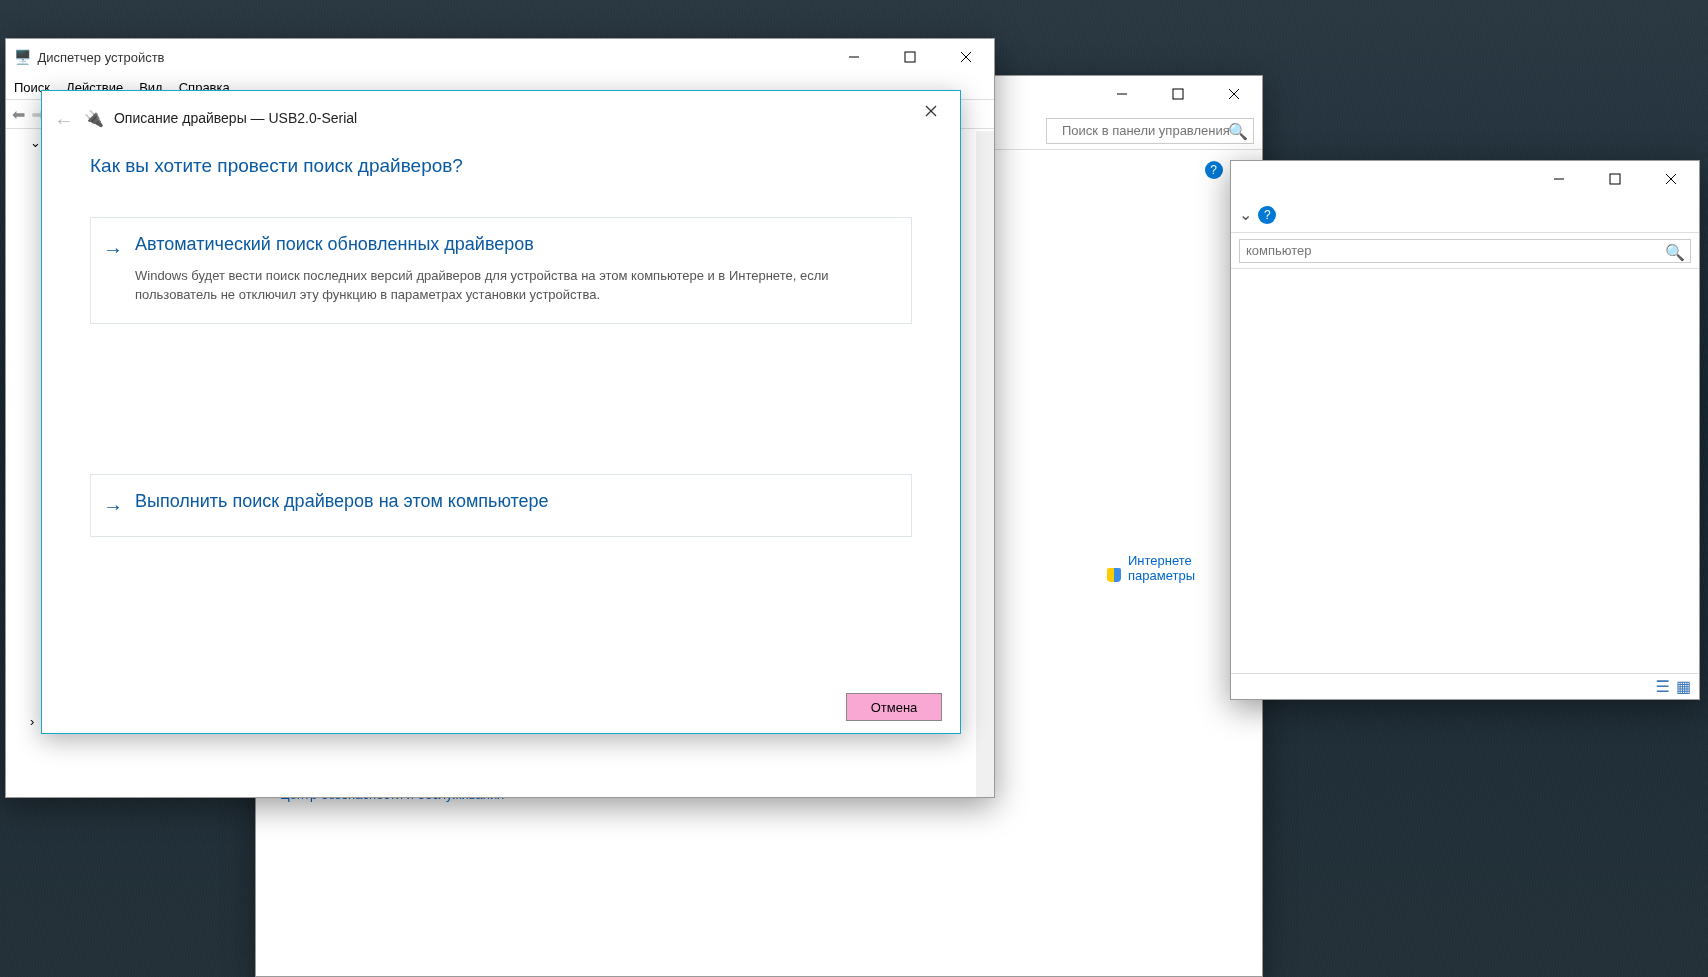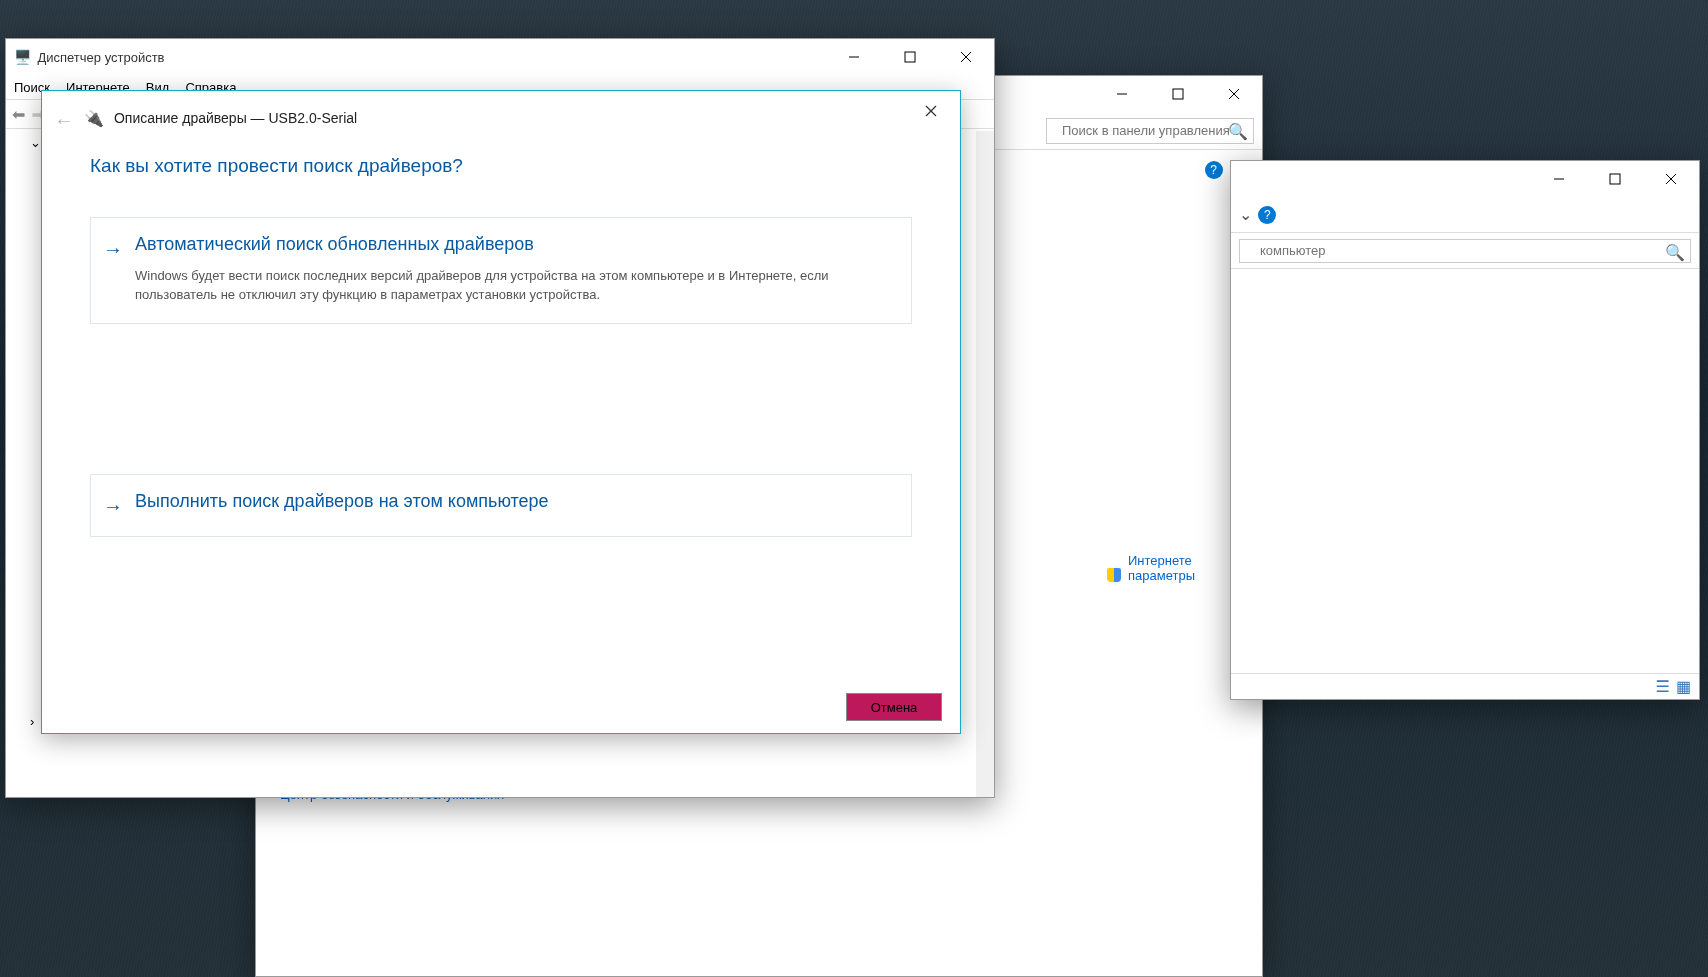--- a/index.html
+++ b/index.html
@@ -35,38 +35,38 @@
   .sysprops .win10-brand { font-size: 52px; font-weight: 300; color: #3273c7; margin: 8px 0 30px 0; }
   .sysprops .row { display: flex; margin: 6px 0; }
   .sysprops .row .k { width: 180px; color: #333; }
   .sysprops .row .v { flex: 1; color: #333; }
   .sysprops .link { color: #0066cc; cursor: pointer; }
   .sysprops .heading { color: #13558c; font-size: 19px; margin-bottom: 10px; }
 
   
   .explorer { left: 1230px; top: 160px; width: 470px; height: 540px; }
   .explorer .addr-row { height: 36px; border-bottom: 1px solid #ddd; display: flex; align-items: center; padding: 0 8px; gap: 6px; }
-  .explorer .addr-row input { flex: 1; height: 24px; border: 1px solid #ccc; padding: 0 26px 0 20px; font-size: 13px; }
+  .explorer .addr-row input { flex: 1; height: 24px; border: 1px solid #ccc; padding: 0 26px 0 6px; font-size: 13px; }
   .explorer .status { position: absolute; bottom: 0; left: 0; right: 0; height: 26px; border-top: 1px solid #ddd; display: flex; align-items: center; justify-content: flex-end; gap: 6px; padding: 0 8px; }
 
   
   .wizard { position: absolute; left: 41px; top: 90px; width: 920px; height: 644px; background: #fff; border: 1px solid #1aa6c8; box-shadow: 0 6px 24px rgba(0,0,0,0.3); }
   .wizard .whead { height: 54px; display: flex; align-items: center; padding: 0 12px; gap: 10px; }
   .wizard .whead .back-arrow { color: #b8b8b8; font-size: 20px; cursor: default; }
   .wizard .whead .wtitle { font-size: 14px; color: #222; }
   .wizard .wclose { position: absolute; right: 4px; top: 4px; width: 50px; height: 32px; display: flex; align-items: center; justify-content: center; cursor: pointer; }
   .wizard .content { padding: 10px 48px 0 48px; }
   .wizard .question { font-size: 19px; color: #0a5aa2; font-weight: 400; margin-bottom: 40px; }
   .option { border: 1px solid #dfe6ea; padding: 16px 18px 18px 44px; position: relative; cursor: pointer; margin-bottom: 12px; }
   .option .arrow { position: absolute; left: 12px; top: 18px; color: #0a5aa2; font-size: 20px; }
   .option .opt-title { font-size: 18px; color: #0a5aa2; margin-bottom: 6px; }
   .option .opt-desc { font-size: 13px; color: #555; line-height: 1.45; margin-top: 12px; }
   .option.spaced { margin-top: 150px; }
   .wizard .footer { position: absolute; bottom: 0; left: 0; right: 0; height: 52px; display: flex; align-items: center; justify-content: flex-end; padding: 0 18px; }
-  .wizard .footer button { min-width: 96px; height: 28px; border: 1px solid #888; background: #be185d; font-size: 13px; cursor: pointer; }
+  .wizard .footer button { min-width: 96px; height: 28px; border: 1px solid #888; background: #f9a8d4; font-size: 13px; cursor: pointer; }
 
   
   .help-circle { width: 18px; height: 18px; border-radius: 50%; background: #0078d4; color: #fff; font-size: 12px; display: inline-flex; align-items: center; justify-content: center; }
 
   .shield-icon { display:inline-block; width:14px; height:14px; background: linear-gradient(90deg, #ffcc00 50%, #3a8ee6 50%); border-radius: 2px 2px 4px 4px; transform: translateY(2px); margin-right:3px; }
 
   .desktop-icon { position: absolute; right: 8px; top: 320px; width: 60px; text-align: center; }
   .desktop-icon .cube { width: 42px; height: 42px; margin: 0 auto 4px; background: #5aa0cc; border-radius: 4px; }
   .desktop-icon .lbl { font-size: 12px; color: #fff; }
 </style>
@@ -203,21 +203,21 @@
       <div class="ctrl close">
           <svg viewBox="0 0 12 12">
             <line x1="1" y1="1" x2="11" y2="11" stroke="currentColor"></line>
             <line x1="11" y1="1" x2="1" y2="11" stroke="currentColor"></line>
           </svg>
         </div>
     </div>
   </div>
   <div class="menubar">
     <span>Поиск</span>
-    <span>Интернете</span>
+    <span>Действие</span>
     <span>Вид</span>
     <span>Справка</span>
   </div>
   <div class="toolbar">
     <span style="color:#888;">⬅</span>
     <span style="color:#ccc;">➡</span>
   </div>
   <div class="tree">
     <div class="tree-item">
         <span>⌄</span>

